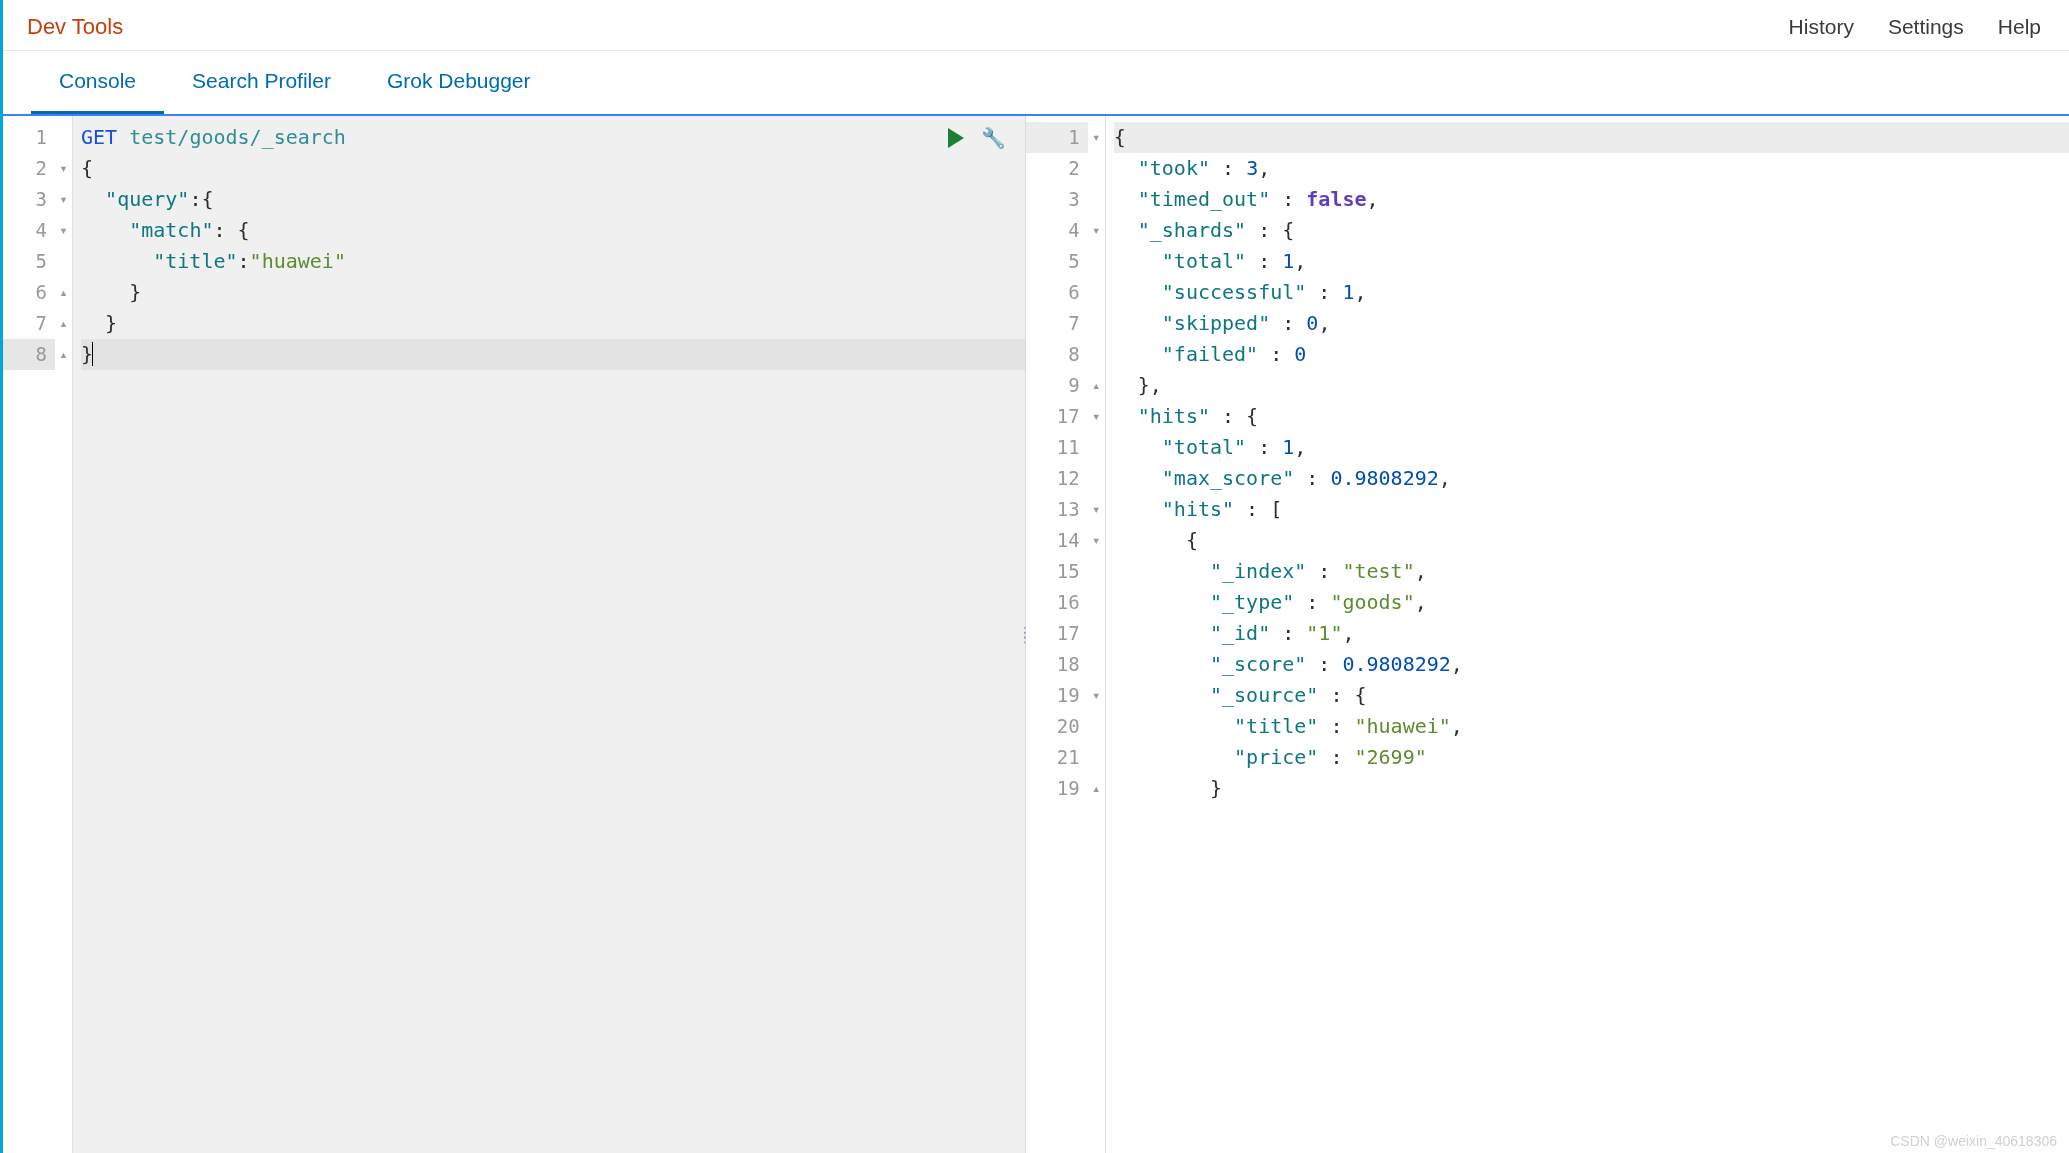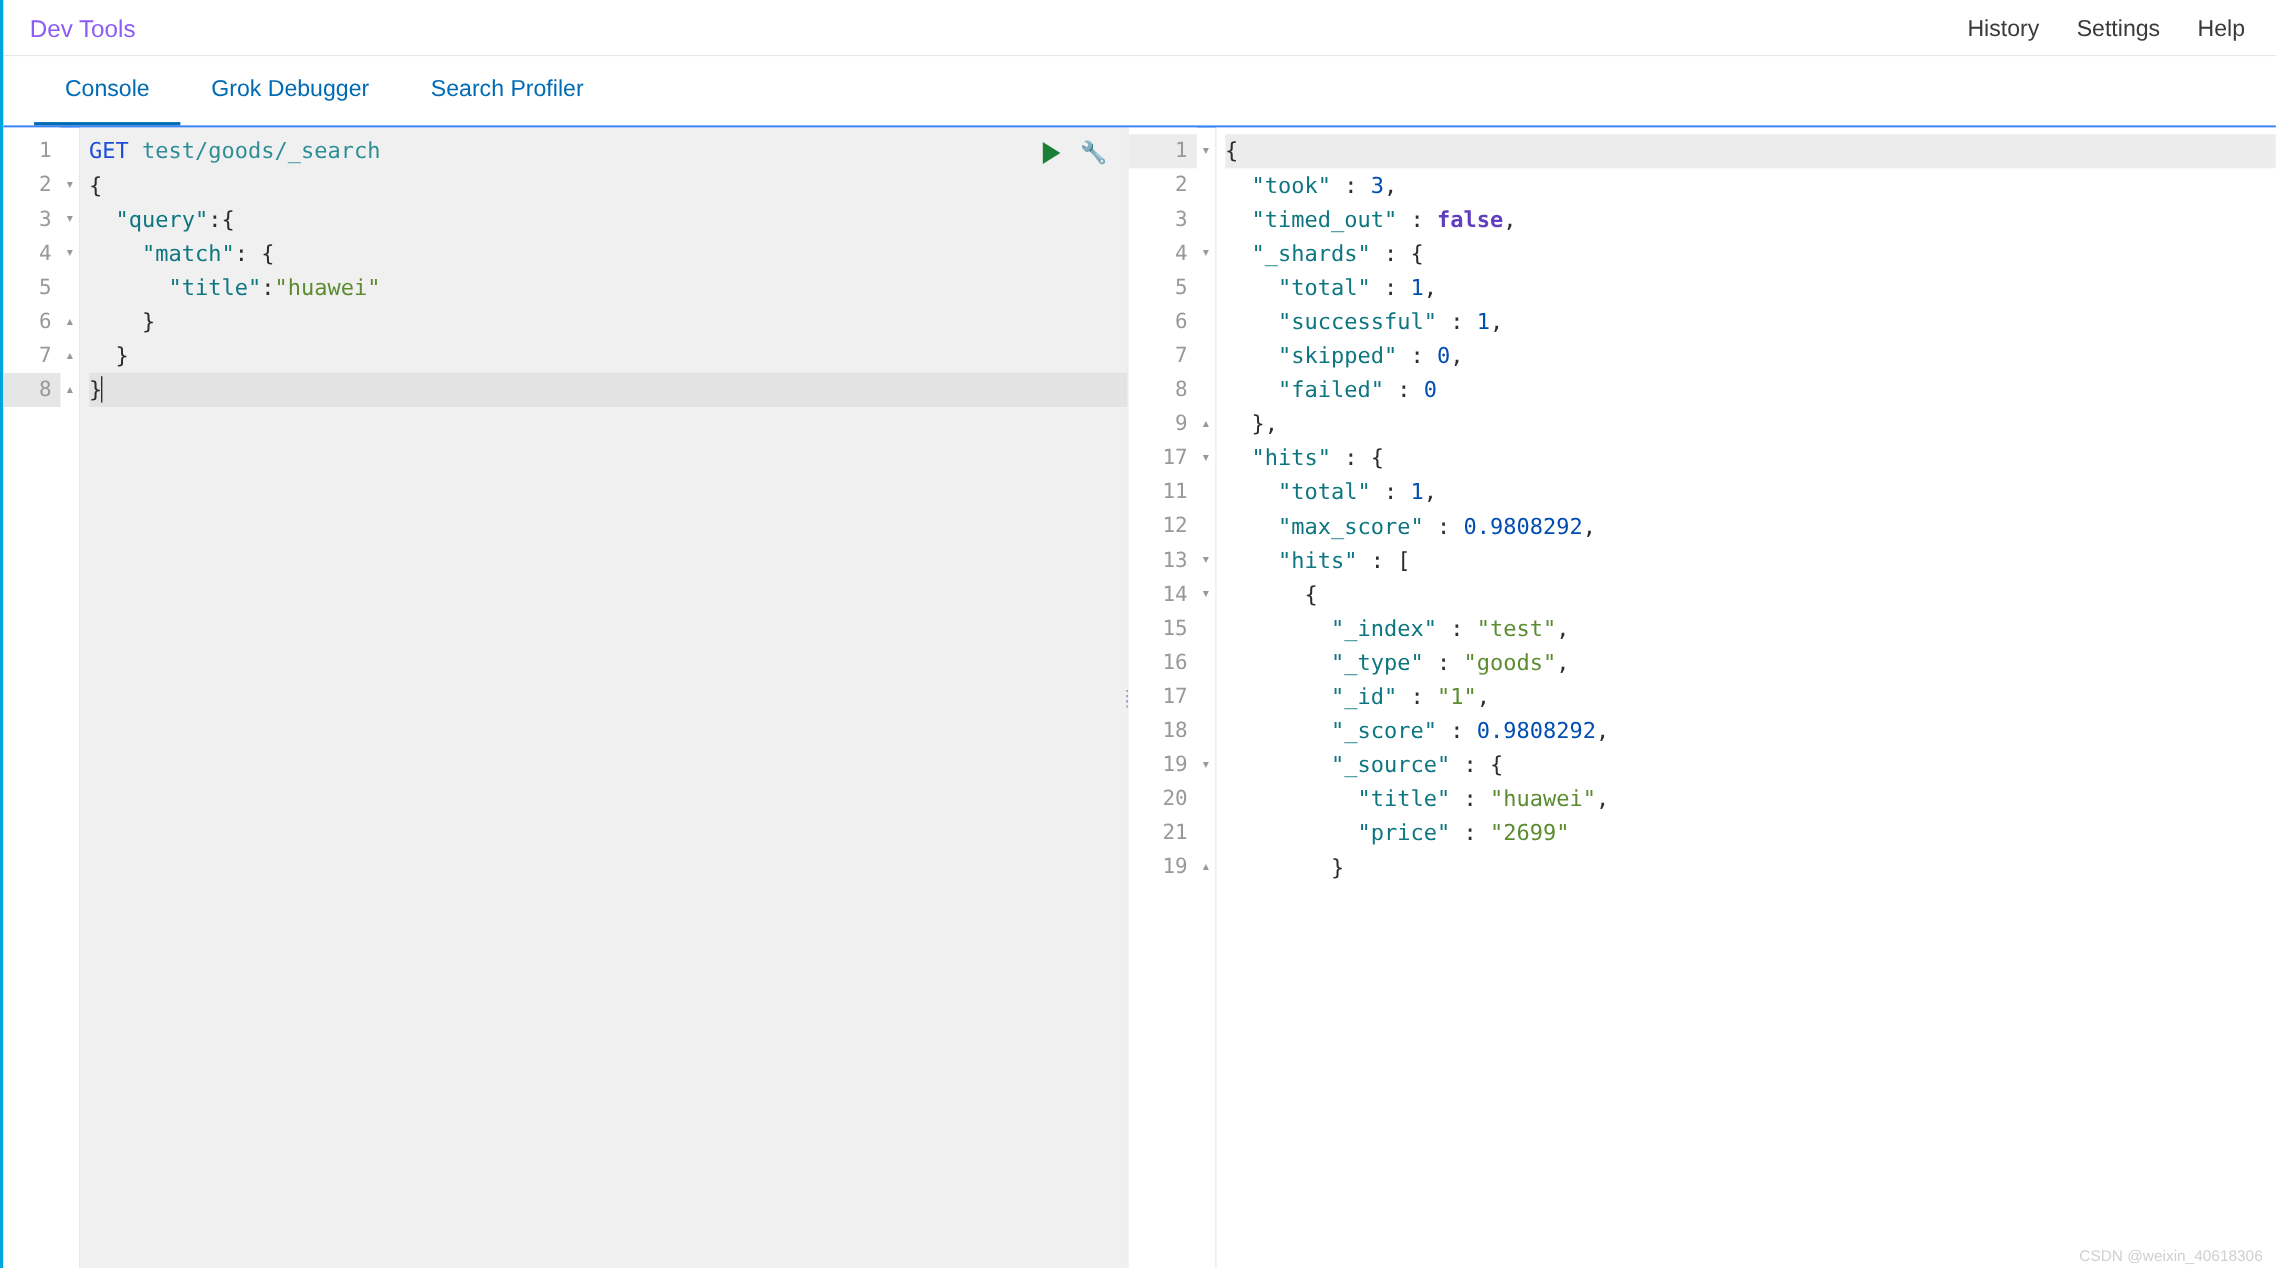--- a/index.html
+++ b/index.html
@@ -1,21 +1,21 @@
 <!DOCTYPE html>
 <html><head>
 <meta charset="utf-8">
 <style>
   * { box-sizing: border-box; margin: 0; padding: 0; }
   html, body { height: 100%; width: 100%; font-family: "Helvetica Neue", Helvetica, Arial, sans-serif; color: #2d2d2d; overflow: hidden; }
   body { border-left: 3px solid #00a6de; display: flex; flex-direction: column; background: #fff; }
 
   
   .topbar { display: flex; justify-content: space-between; align-items: center; padding: 14px 28px 10px 24px; border-bottom: 1px solid #e6e6e6; }
-  .topbar .title { font-size: 22px; color: #8b5cf6; }
+  .topbar .title { font-size: 22px; color: #c2410c; }
   .top-links { display: flex; gap: 34px; font-size: 21px; color: #3a3a3a; }
   .top-links .link { cursor: pointer; }
 
   
   .tabs { display: flex; padding-left: 28px; border-bottom: 2px solid #3b82f6; }
   .tab { padding: 18px 28px; font-size: 21px; color: #006bb4; cursor: pointer; }
   .tab.active { border-bottom: 3px solid #006bb4; color: #006bb4; }
 
   
   .main { flex: 1 1 auto; display: flex; min-height: 0; position: relative; }
@@ -71,22 +71,22 @@
   <div class="title">Dev Tools</div>
   <div class="top-links">
     <div class="link">History</div>
     <div class="link">Settings</div>
     <div class="link">Help</div>
   </div>
 </div>
 
 <div class="tabs">
   <div class="tab active">Console</div>
+  <div class="tab">Search Profiler</div>
   <div class="tab">Grok Debugger</div>
-  <div class="tab">Search Profiler</div>
 </div>
 
 <div class="main">
 
   <div class="pane pane-left">
     <div class="gutter" id="req-gutter">
         <div class="ln">1</div>
         <div class="ln">2</div>
         <div class="ln">3</div>
         <div class="ln">4</div>

